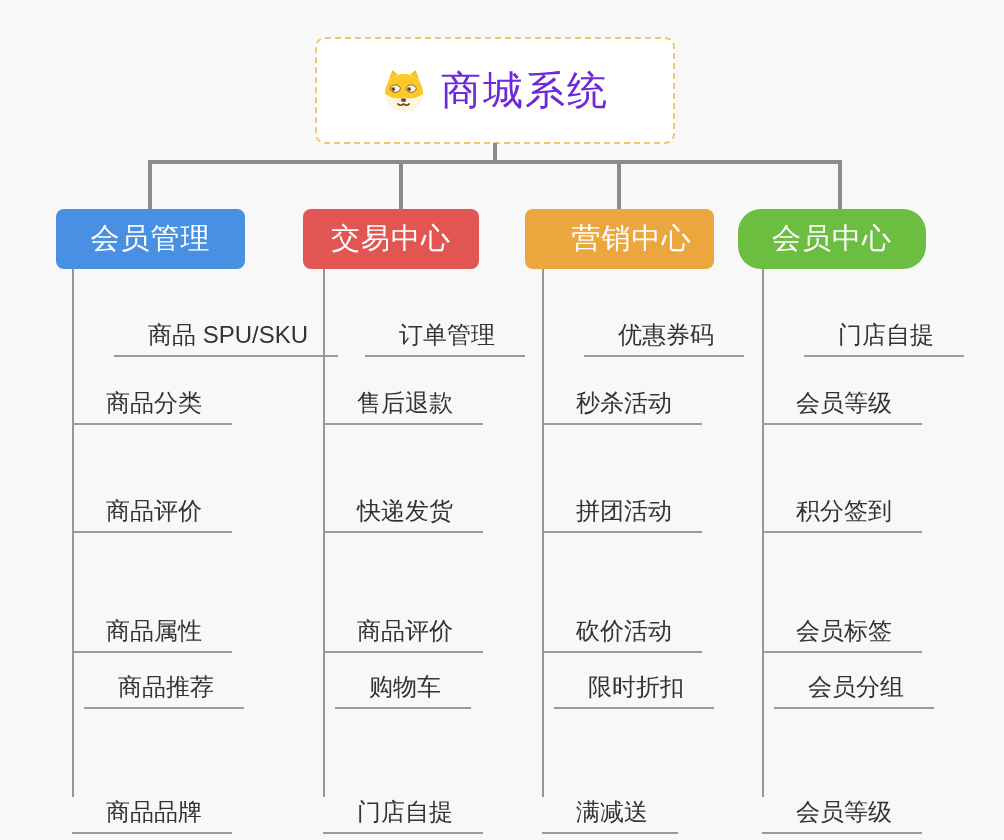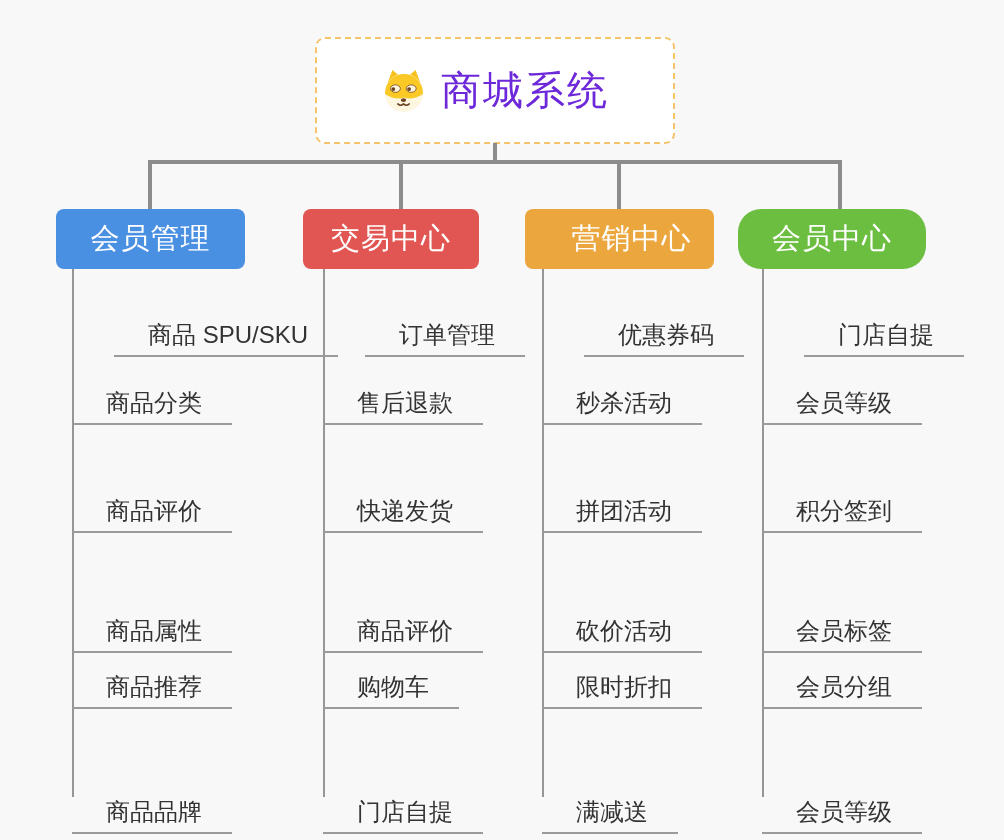--- a/index.html
+++ b/index.html
@@ -73,21 +73,21 @@
     cursor: pointer;
   }
   .col-1 { left: 72px; }
   .col-2 { left: 323px; }
   .col-3 { left: 542px; }
   .col-4 { left: 762px; }
   .row-1 { top: 315px; margin-left: 42px; }
   .row-2 { top: 383px; }
   .row-3 { top: 491px; }
   .row-4 { top: 579px; margin-top: 32px; }
-  .row-5 { top: 667px; }
+  .row-5 { top: 667px; margin-left: 12px; }
   .row-6 { top: 755px; margin-top: 37px; }
 </style>
 </head>
 <body>
 
 <div class="abs root-node">
   <svg width="46" height="46" viewBox="0 0 48 48">
     <polygon points="7,15 12,2 21,10" fill="#f6c11c"></polygon>
     <polygon points="41,15 36,2 27,10" fill="#f6c11c"></polygon>
     <circle cx="24" cy="26" r="20" fill="#fdf6e0"></circle>

